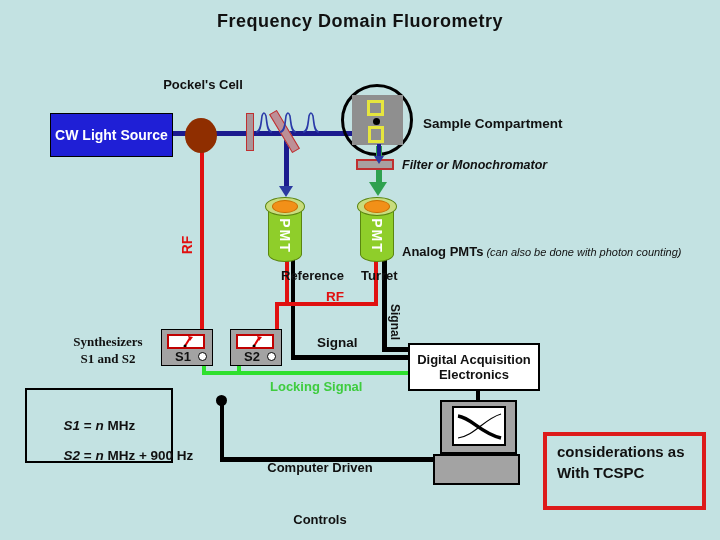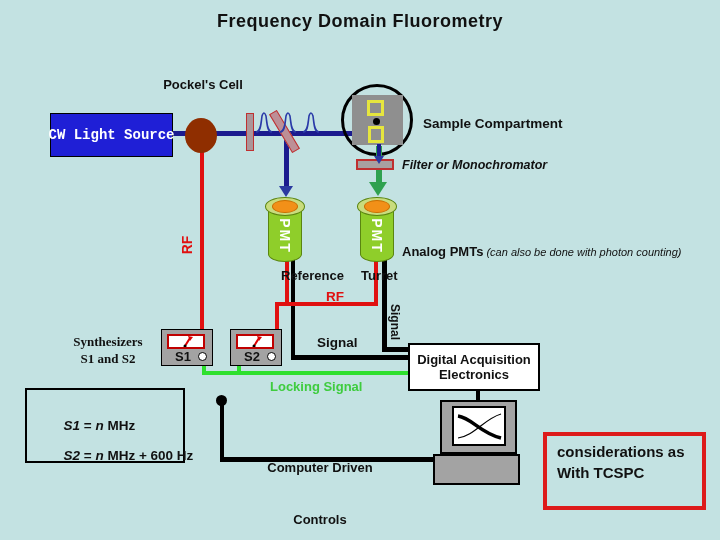--- a/index.html
+++ b/index.html
@@ -24,21 +24,21 @@
 <div id="slide">
 
   <div class="lbl" style="left:0;top:11px;width:720px;text-align:center;font-size:18px;letter-spacing:.5px;">Frequency Domain Fluorometry</div>
 
   <div class="lbl" style="left:128px;top:77px;width:150px;text-align:center;font-size:13px;">Pockel's Cell</div>
 
   <div class="wire navy" style="left:173px;top:131px;width:183px;height:5px;z-index:1;"></div>
   <div class="tri" style="left:355px;top:127px;border-top:6.5px solid transparent;border-bottom:6.5px solid transparent;border-left:11px solid #1b1b8e;z-index:2;"></div>
 
   <div class="abs" style="left:50px;top:113px;width:123px;height:44px;background:#1f1fd6;border:1px solid #000;display:flex;align-items:center;justify-content:center;z-index:2;">
-    <span class="lbl" style="position:static;color:#fff;font-size:14px;font-family:Liberation Mono, monospace;">CW Light Source</span>
+    <span class="lbl" style="position:static;color:#fff;font-size:14px;">CW Light Source</span>
   </div>
 
   <div class="abs" style="left:185px;top:118px;width:32px;height:35px;background:#8f2e00;border-radius:50%;z-index:4;"></div>
 
   <div class="abs" style="left:246px;top:113px;width:8px;height:38px;background:#ab9599;border:1.5px solid #c03030;z-index:3;"></div>
 
   <div class="abs" style="left:280px;top:109px;width:9px;height:45px;background:#bd8f96;border:1.5px solid #c03030;transform:rotate(-31deg);z-index:3;"></div>
 
   <svg class="abs" style="left:252px;top:108px;z-index:4;" width="92" height="26" viewBox="0 0 92 26">
     <path d="M4,24 C9,24 9,15 10,8 Q12,2 14,8 C15,15 15,24 20,24" fill="none" stroke="#2a3aa8" stroke-width="1.6"></path>
@@ -133,26 +133,26 @@
     <div class="abs" style="left:36px;top:22px;width:9px;height:9px;background:#fff;border:1.5px solid #000;border-radius:50%;"></div>
   </div>
 
   <div class="lbl" style="left:270px;top:379px;color:#3ecc3e;font-size:13px;z-index:4;">Locking Signal</div>
 
   <div class="abs" style="left:408px;top:343px;width:132px;height:48px;background:#fff;border:2px solid #000;display:flex;flex-direction:column;align-items:center;justify-content:center;z-index:3;">
     <span class="lbl" style="position:static;font-size:13px;line-height:15.5px;">Digital Acquisition</span>
     <span class="lbl" style="position:static;font-size:13px;line-height:15.5px;">Electronics</span>
   </div>
 
-  <div class="abs" style="left:25px;top:388px;width:160px;height:75px;border:2px solid #000;z-index:3;">
+  <div class="abs" style="left:25px;top:388px;width:148px;height:75px;border:2px solid #000;z-index:3;">
     <div class="lbl note-line" style="left:14px;top:13px;font-size:13.5px;">
       <span class="it">S1</span><span> = </span><span class="it">n</span><span> MHz</span>
     </div>
     <div class="lbl note-line" style="left:14px;top:43px;font-size:13.5px;">
-      <span class="it">S2</span><span> = </span><span class="it">n</span><span> MHz + 600 Hz</span>
+      <span class="it">S2</span><span> = </span><span class="it">n</span><span> MHz + 900 Hz</span>
     </div>
   </div>
 
   <div class="wire blk" style="left:476px;top:390px;width:4px;height:11px;z-index:2;"></div>
   <div class="abs" style="left:215.5px;top:395px;width:11px;height:11px;background:#000;border-radius:50%;z-index:2;"></div>
   <div class="wire blk" style="left:220px;top:399px;width:4px;height:60px;z-index:2;"></div>
   <div class="wire blk" style="left:220px;top:457px;width:217px;height:4.5px;z-index:2;"></div>
 
   <div class="abs" style="left:440px;top:400px;width:77px;height:54px;background:#a3a3a3;border:2px solid #000;z-index:3;"></div>
   <div class="abs" style="left:452px;top:406px;width:54px;height:40px;background:#fff;border:2px solid #000;z-index:4;">

